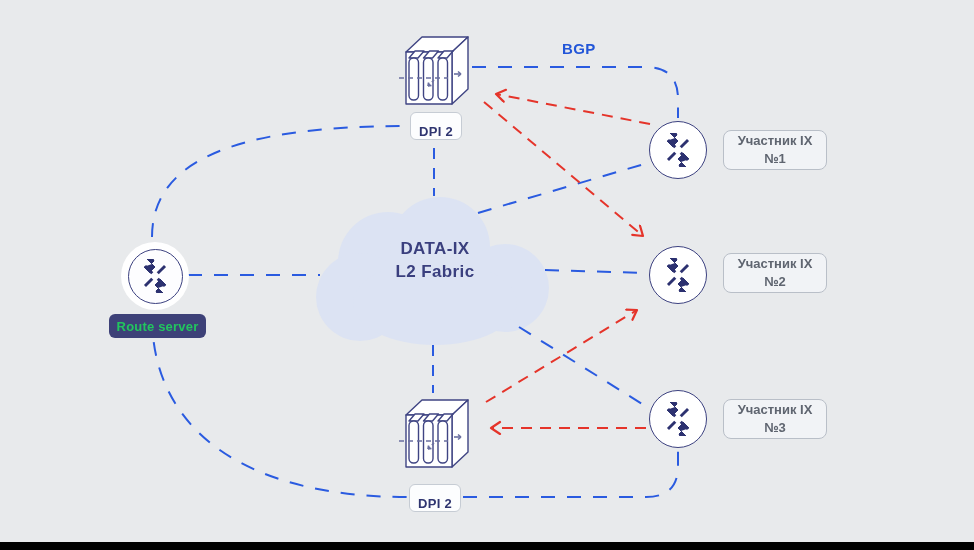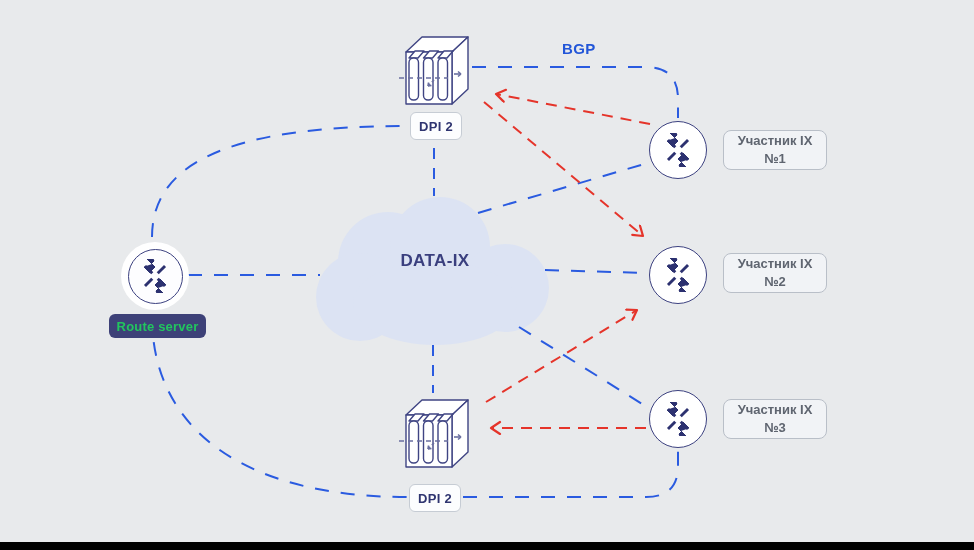--- a/index.html
+++ b/index.html
@@ -24,21 +24,21 @@
     width:55px;height:55px;border-radius:50%;border:1.2px solid #3c4180;
     box-sizing:border-box;background:#fdfdff;
     display:flex;align-items:center;justify-content:center;
   }
   .pill{
     position:absolute;z-index:4;box-sizing:border-box;border-radius:6px;
     display:flex;align-items:center;justify-content:center;text-align:center;
   }
   .dpi-label{
     background:#fcfdfe;border:1px solid #c6ccd4;color:#2f3570;
-    font-size:13px;font-weight:bold;letter-spacing:.3px;
+    font-size:13px;font-weight:bold;letter-spacing:.3px;align-items:flex-end;
   }
   .participant-label{
     background:#f1f3f6;border:1px solid #b9bfc8;border-radius:8px;
     color:#5f6570;font-size:13px;font-weight:600;line-height:1.35;
     flex-direction:column;
   }
   .rs-badge{
     background:#3d4178;color:#22c55e;font-size:13px;font-weight:600;
     letter-spacing:.2px;border-radius:6px;
   }
@@ -87,22 +87,23 @@
   </g>
 
   <g stroke="#e5342a" stroke-width="2" fill="none" stroke-dasharray="11 8">
     <path d="M650,124 L496,94" marker-end="url(#redhead)"></path>
     <path d="M484,102 L643,236" marker-end="url(#redhead)"></path>
     <path d="M646,428 L491,428" marker-end="url(#redhead)"></path>
     <path d="M486,402 L637,310" marker-end="url(#redhead)"></path>
   </g>
 </svg>
 
-<div class="cloud-text" style="left:355px;top:250px;width:160px;">
+<div class="cloud-text" style="left:355px;top:238px;width:160px;">
   <div>DATA-IX</div>
+  <div>L2 Fabric</div>
 </div>
 
 <span class="bgp-label" style="left:562px;top:40px;">BGP</span>
 
 <div class="rs-outer" style="left:121px;top:242px;">
   <div class="rs-inner">
     <svg width="34" height="34" viewBox="0 0 36 36">
       <defs>
         <marker id="navhead" markerWidth="3" markerHeight="3" refX="5" refY="5" orient="auto">
           <path d="M0,0 L10,5 L0,10 Z" fill="#2c3170"></path>

